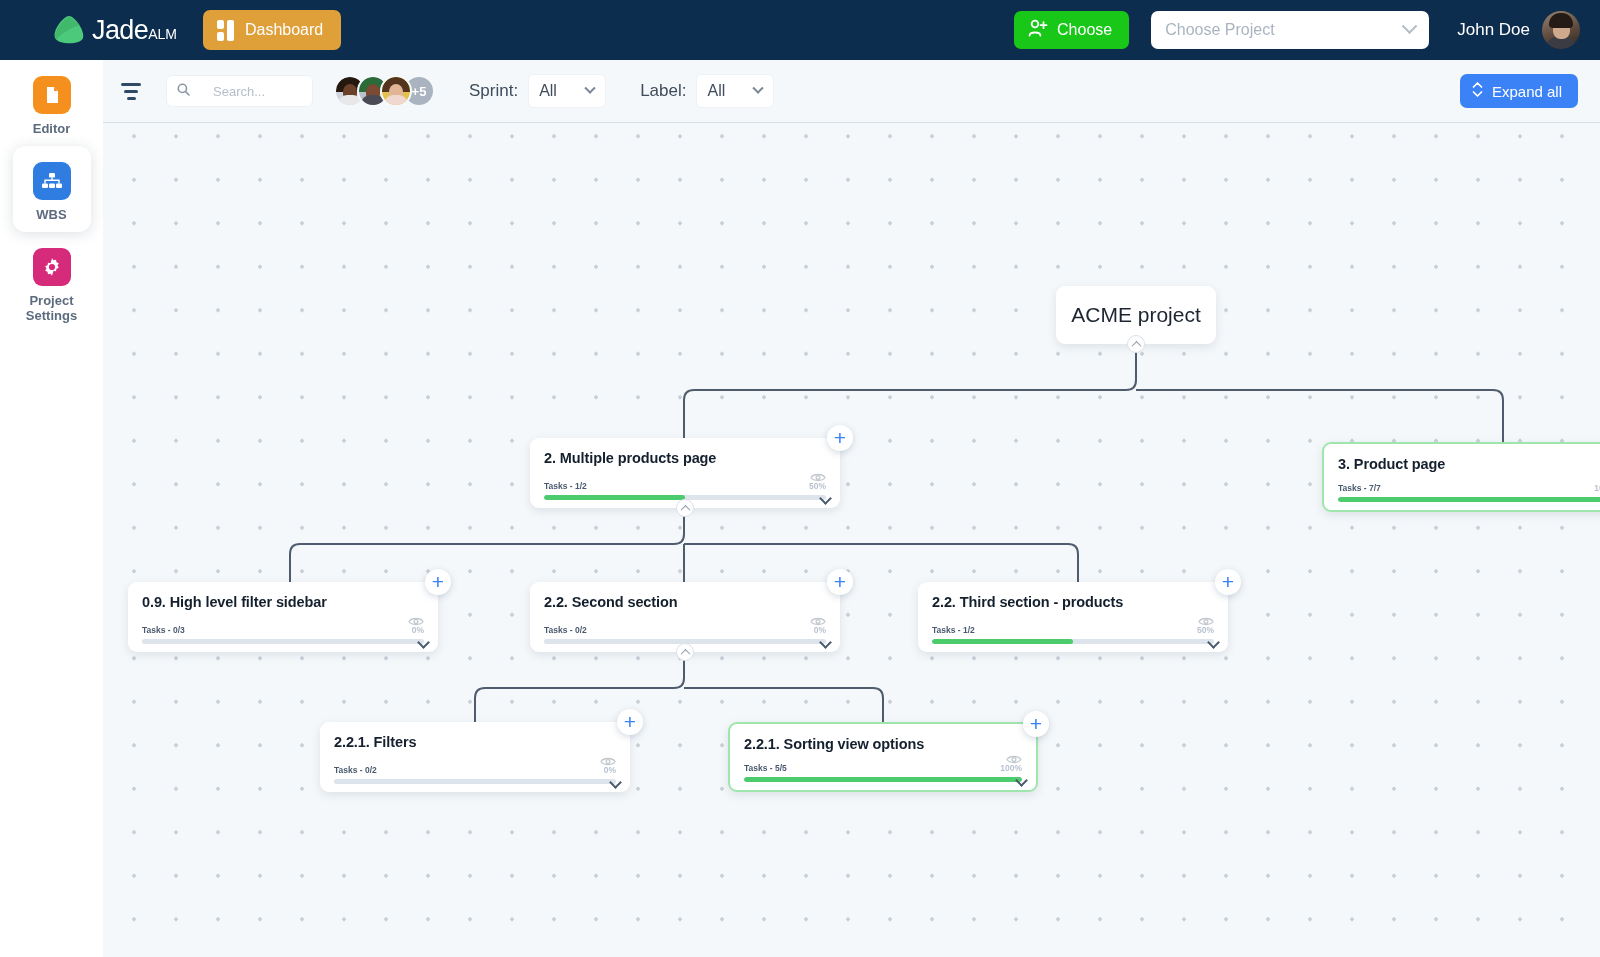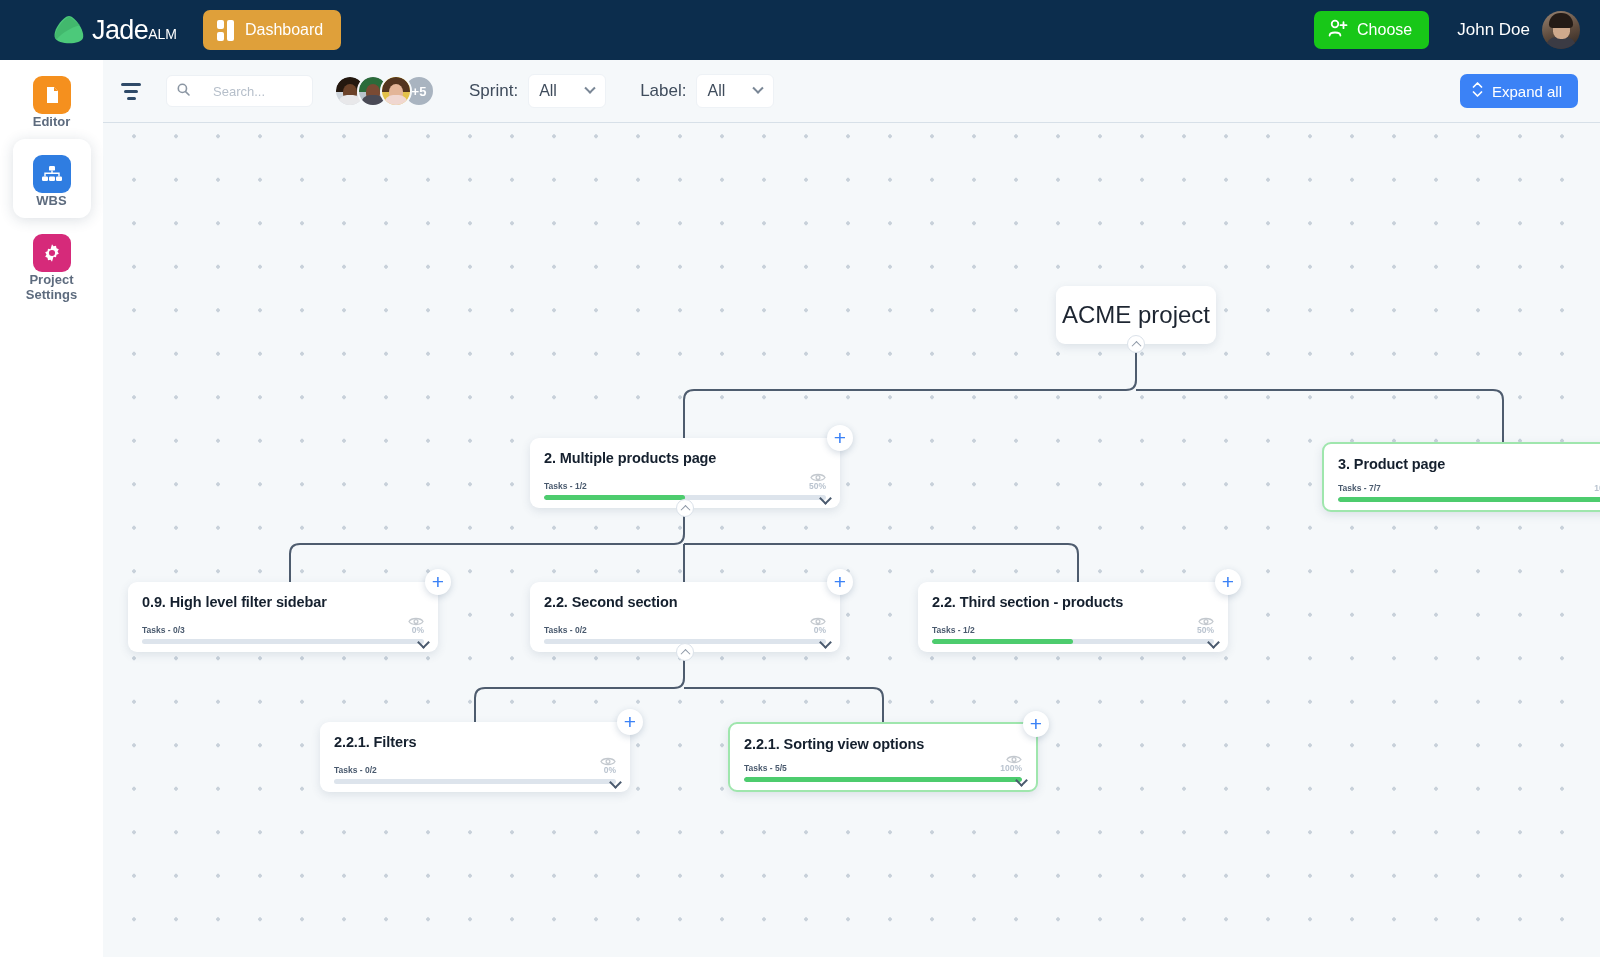--- a/index.html
+++ b/index.html
@@ -83,21 +83,21 @@
     width: 78px; margin: 0 auto; padding-top: 16px; padding-bottom: 10px;
     display: flex; flex-direction: column; align-items: center; cursor: pointer;
     border-radius: 12px;
   }
   .rail-item.active { background: #fff; box-shadow: 0 2px 14px rgba(40,60,90,0.16); }
   .rail-glyph {
     width: 38px; height: 38px; border-radius: 9px; display: flex;
     align-items: center; justify-content: center; color: #fff;
   }
   .rail-label {
-    font-size: 13px; color: #5d6b7e; font-weight: bold;
+    margin-top: 7px; font-size: 13px; color: #5d6b7e; font-weight: bold;
     text-align: center; line-height: 15px;
   }
 
   
   .canvas {
     position: absolute; top: 60px; left: 103px; width: 1497px; height: 897px;
     background-color: #f5f8fa;
     background-image: radial-gradient(circle, #c8d1da 1.7px, transparent 1.8px);
     background-size: 42px 43.5px; background-position: 10px 11px;
     overflow: hidden;
@@ -166,21 +166,21 @@
   svg.links { position: absolute; top: 0; left: 0; width: 1497px; height: 835px; }
 
   .node {
     position: absolute; background: #fff; border-radius: 9px;
     box-shadow: 0 3px 10px rgba(55,80,110,0.13);
   }
   .node.root {
     width: 160px; height: 58px; display: flex; align-items: center;
     justify-content: center;
   }
-  .node.root .title { font-size: 24px; color: #1d2531; }
+  .node.root .title { font-size: 21px; color: #1d2531; }
   .node.done { border: 2px solid #9fe6ad; }
 
   .node.card { width: 310px; height: 70px; padding: 12px 14px 0 14px; }
   .card-title {
     font-size: 14.5px; font-weight: bold; color: #15202e; letter-spacing: -0.1px;
   }
   .card-meta {
     position: absolute; left: 14px; right: 14px; bottom: 17px;
     display: flex; justify-content: space-between; align-items: baseline;
   }
@@ -247,20 +247,24 @@
       <span>
         <svg width="20" height="18" viewBox="0 0 20 18" fill="none" stroke="#fff" stroke-width="1.8">
           <circle cx="7" cy="5" r="3.3"></circle>
           <path d="M1.6 16.5 C1.6 12.5 12.4 12.5 12.4 16.5" stroke-linecap="round"></path>
           <path d="M15.5 3.2 L15.5 9.2 M12.5 6.2 L18.5 6.2" stroke-linecap="round"></path>
         </svg>
       </span>
       <span>Choose</span>
     </button>
 
+    <div class="choose-project">
+      <span>Choose Project</span>
+      <i class="chev-down"></i>
+    </div>
 
     <span class="user-name">John Doe</span>
     <div class="avatar-me">
       <i class="body"></i>
         <i class="face"></i>
         <i class="hair"></i>
     </div>
   </div>
 </div>
 

